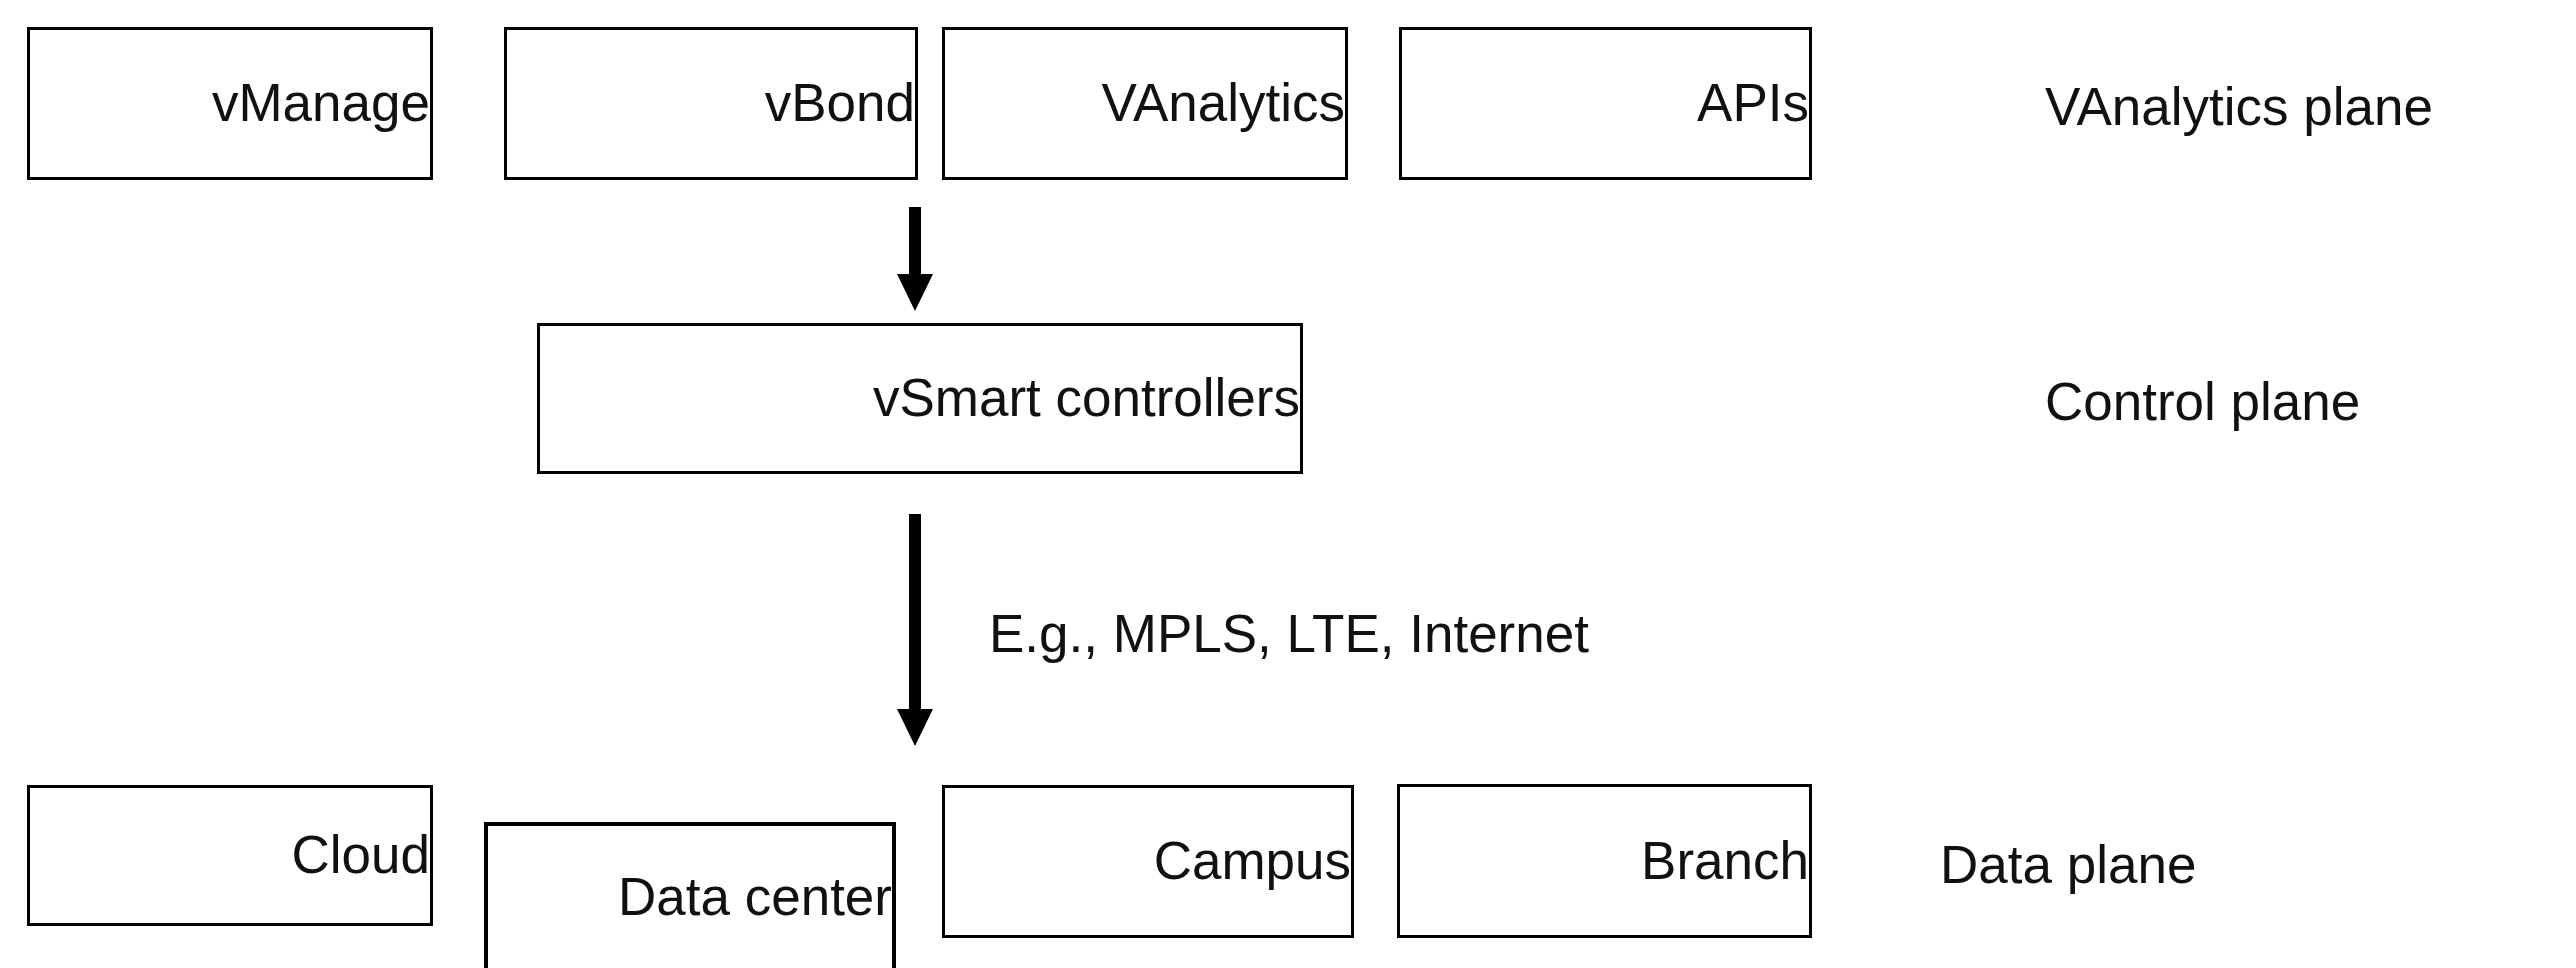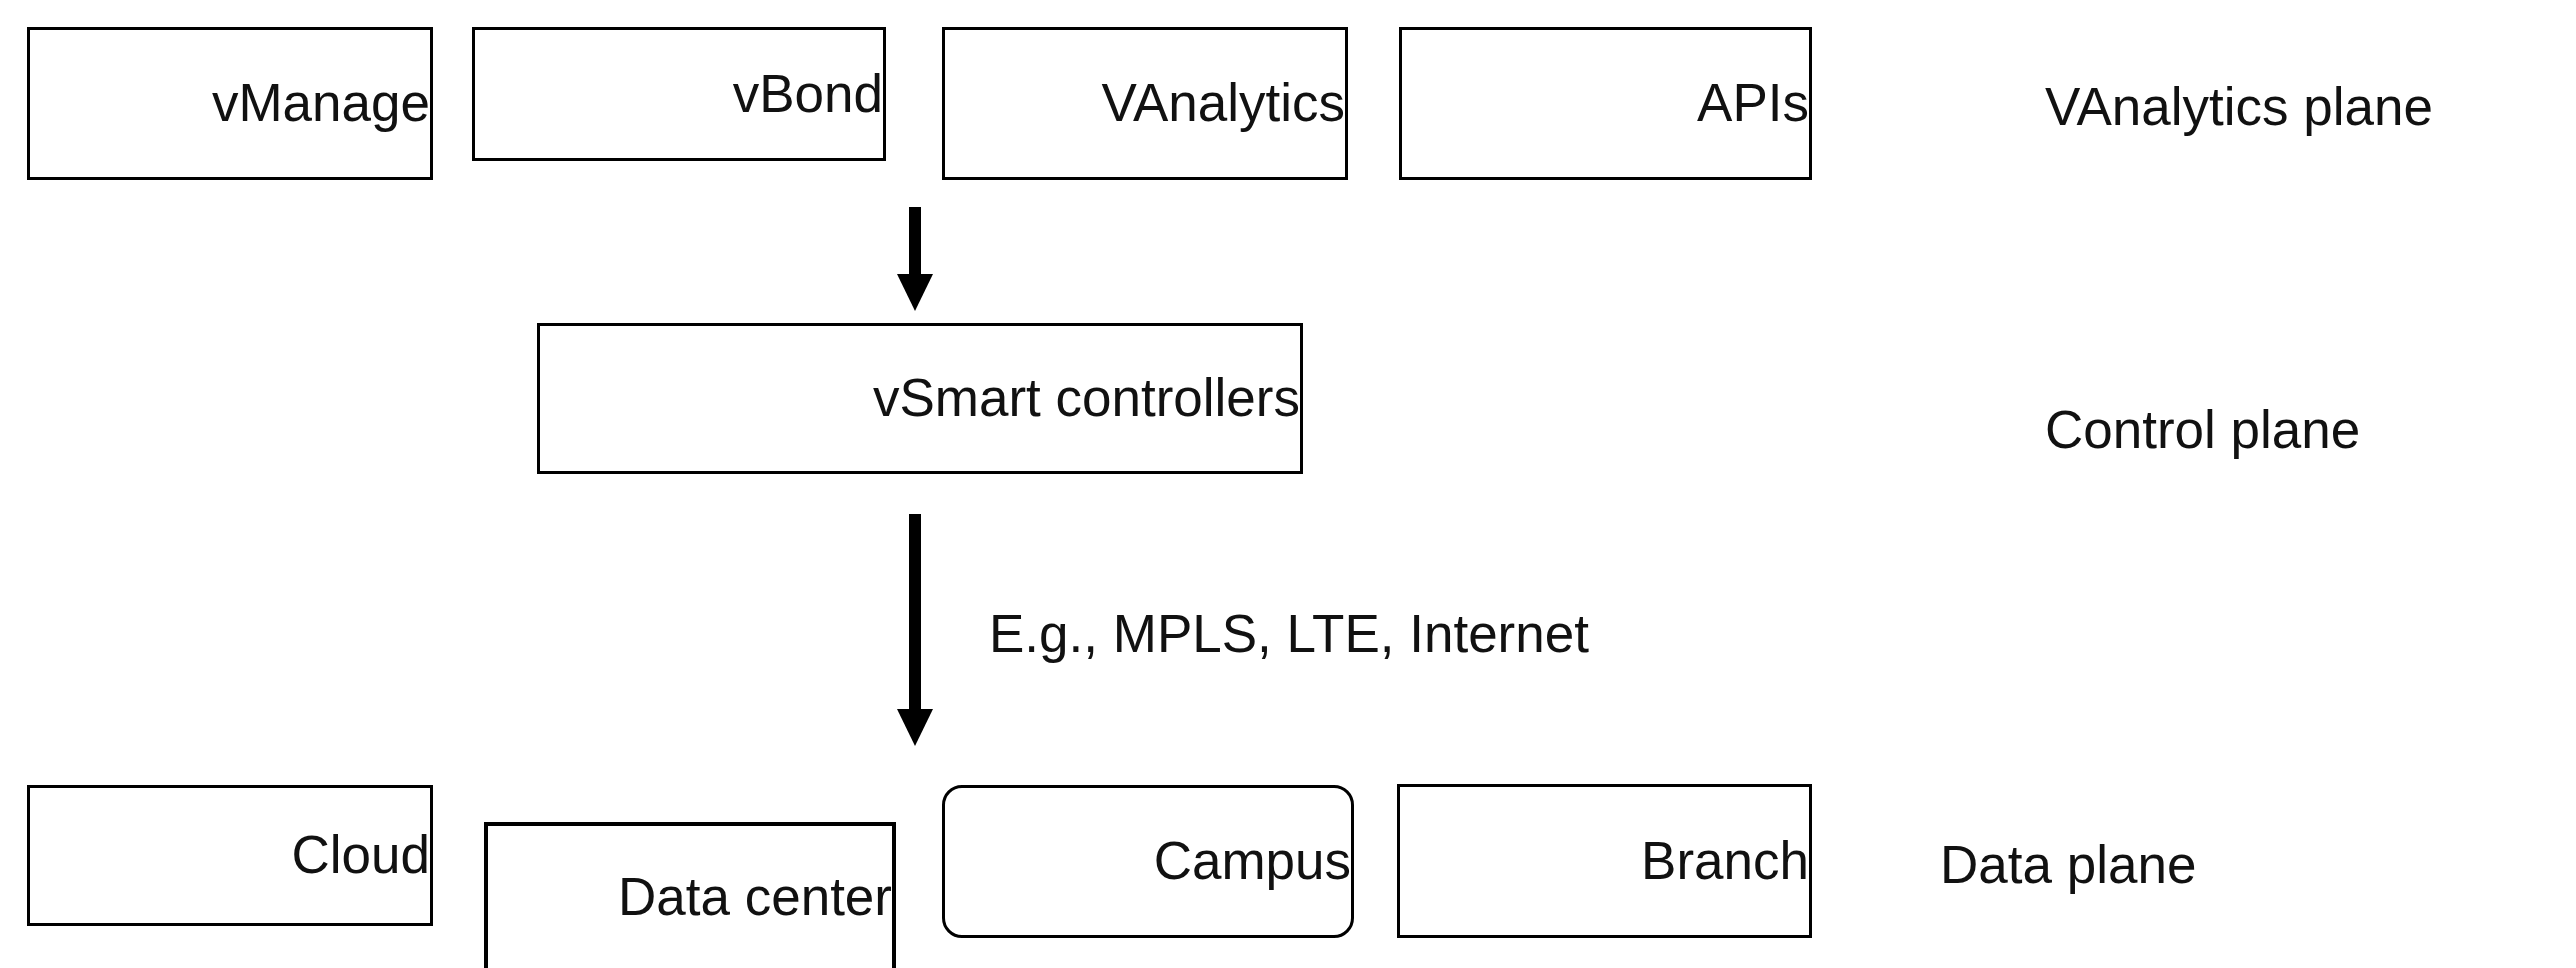--- a/index.html
+++ b/index.html
@@ -64,54 +64,54 @@
   }
 </style>
 </head>
 <body>
 
 <div id="canvas">
 
   <div class="box" style="left:27px; top:27px; width:406px; height:153px;">
     <span>vManage</span>
   </div>
-  <div class="box" style="left:472px; top:27px; width:414px; height:134px;padding-left:20px;">
+  <div class="box" style="left:504px; top:27px; width:414px; height:153px;padding-left:20px;">
     <span>vBond</span>
   </div>
   <div class="box" style="left:942px; top:27px; width:406px; height:153px;">
     <span>VAnalytics</span>
   </div>
   <div class="box" style="left:1399px; top:27px; width:413px; height:153px;">
     <span>APIs</span>
   </div>
   <div class="plane-label" style="left:2045px; top:107px;">VAnalytics plane</div>
 
   <div class="arrow" style="left:896px; top:207px; width:37px; height:104px;">
     <div class="arrow-shaft"></div>
     <div class="arrow-head"></div>
   </div>
 
   <div class="box" style="left:537px; top:323px; width:766px; height:151px;">
     <span>vSmart controllers</span>
   </div>
-  <div class="plane-label" style="left:2045px; top:402px;margin-top:28px;">Control plane</div>
+  <div class="plane-label" style="left:2045px; top:402px;">Control plane</div>
 
   <div class="arrow" style="left:896px; top:514px; width:37px; height:232px;">
     <div class="arrow-shaft"></div>
     <div class="arrow-head"></div>
   </div>
   <div class="arrow-label" style="left:989px; top:634px;">E.g., MPLS, LTE, Internet</div>
 
   <div class="box" style="left:27px; top:785px; width:406px; height:141px;">
     <span>Cloud</span>
   </div>
   <div class="box thick" style="left:484px; top:778px; width:412px; height:151px;margin-top:44px;">
     <span>Data center</span>
   </div>
-  <div class="box" style="left:942px; top:785px; width:412px; height:153px;border-radius:20px;">
+  <div class="box" style="left:942px; top:785px; width:412px; height:153px;">
     <span>Campus</span>
   </div>
   <div class="box" style="left:1397px; top:784px; width:415px; height:154px;">
     <span>Branch</span>
   </div>
   <div class="plane-label" style="left:1940px; top:865px;">Data plane</div>
 
 </div>
 
 

